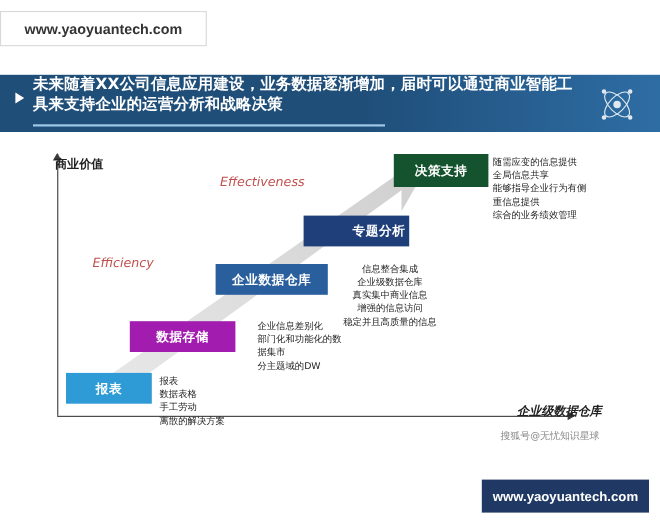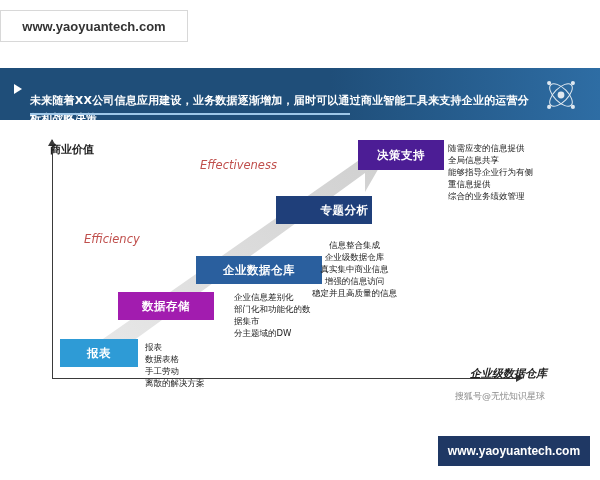--- a/index.html
+++ b/index.html
@@ -45,22 +45,22 @@
     background:linear-gradient(90deg,#1f4e79 0%,#1f4e79 55%,#2e6da4 100%);
   }
   .header-bullet{
     position:absolute;left:14px;top:16px;
     width:0;height:0;
     border-top:5px solid transparent;
     border-bottom:5px solid transparent;
     border-left:8px solid #ffffff;
   }
   .header-text{
-    position:absolute;left:30px;top:24px;width:500px;
-    color:#ffffff;font-size:11px;line-height:18px;font-weight:bold;
+    position:absolute;left:30px;top:0;width:500px;
+    color:#ffffff;font-size:14px;line-height:18px;font-weight:bold;
     letter-spacing:.2px;
   }
   .header-underline{
     position:absolute;left:30px;top:45px;width:320px;height:2px;
     background:#9ec7e8;
   }
   .header-icon{
     position:absolute;right:22px;top:10px;width:34px;height:34px;
     opacity:.85;
   }
@@ -110,23 +110,23 @@
   
   .box{
     position:absolute;color:#ffffff;
     font-size:11.5px;font-weight:bold;
     display:flex;align-items:center;justify-content:center;
     letter-spacing:.5px;
     box-sizing:border-box;
   }
   .b1{left:60px;top:339px;width:78px;height:28px;background:#2e9bd6;}
   .b2{left:118px;top:292px;width:96px;height:28px;background:#a21caf;}
-  .b3{left:196px;top:240px;width:126px;height:28px;background:#2a5f9e;margin-top:16px;}
+  .b3{left:196px;top:240px;width:102px;height:28px;background:#2a5f9e;}
   .b4{left:276px;top:196px;width:96px;height:28px;background:#1f3f7a;padding-left:41px;}
-  .b5{left:358px;top:140px;width:86px;height:30px;background:#4c1d95;}
+  .b5{left:358px;top:140px;width:86px;height:30px;background:#14532d;}
 
   
   .desc{
     position:absolute;font-size:8.5px;line-height:12px;color:#222;
     white-space:pre-line;
   }
   .d1{left:145px;top:341px;}
   .d2{left:234px;top:291px;}
   .d3{left:312px;top:239px;text-align:center;}
   .d4{left:390px;top:197px;}

